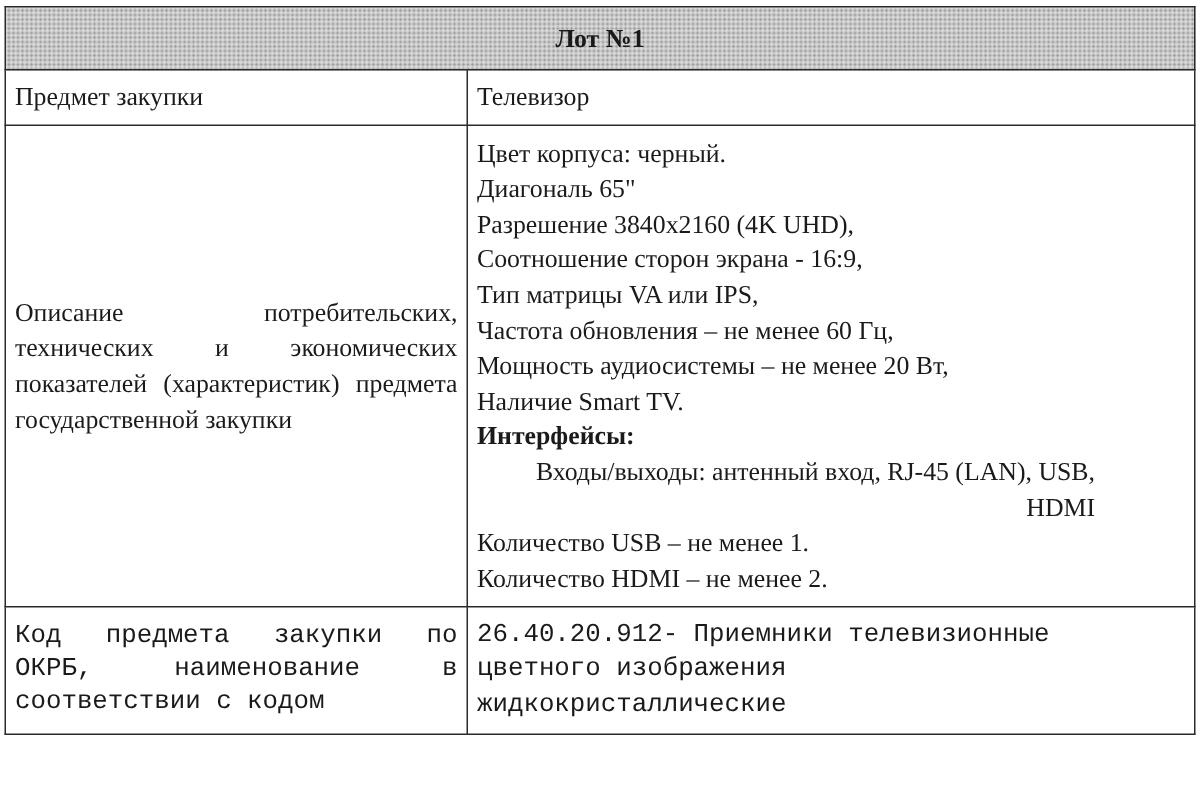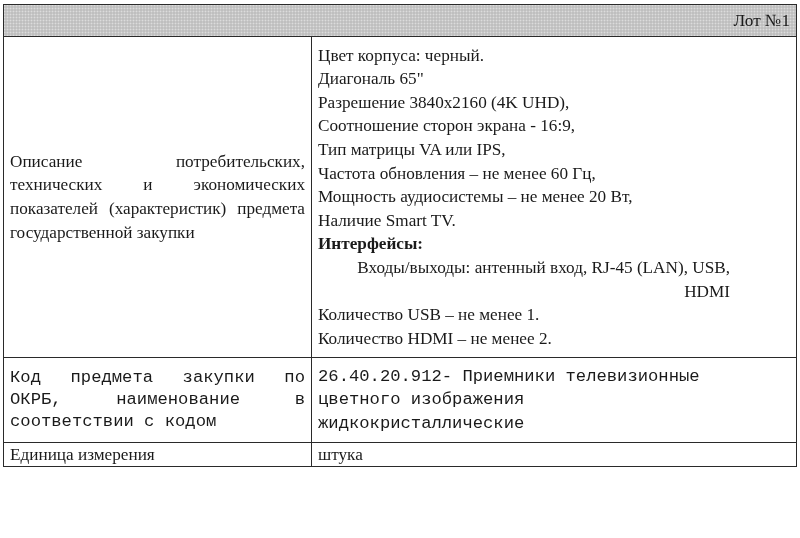--- a/index.html
+++ b/index.html
@@ -28,23 +28,23 @@
     .doc-table td {
       border: 1.4px solid #2a2a2a;
       vertical-align: middle;
       padding: 0 6px;
       box-sizing: border-box;
     }
     .col-left { width: 308px; }
     .col-right { width: 485px; }
 
     .header-cell {
-      height: 32px;
-      text-align: right;
-      font-weight: normal;
+      height: 42px;
+      text-align: center;
+      font-weight: bold;
       background-color: #c9c9c9;
       background-image:
         radial-gradient(circle, rgba(90,90,90,0.35) 0.6px, transparent 0.9px),
         radial-gradient(circle, rgba(255,255,255,0.35) 0.6px, transparent 0.9px);
       background-size: 3px 3px, 3px 3px;
       background-position: 0 0, 1.5px 1.5px;
     }
     .row-subject td { height: 37px; }
     .row-desc td { height: 321px; }
     .row-code td { height: 85px; font-family: Liberation Mono, monospace; }
@@ -78,20 +78,24 @@
 <table class="doc-table">
   <colgroup>
     <col class="col-left">
     <col class="col-right">
   </colgroup>
   <tbody>
       <tr>
     <td class="header-cell" colspan="2">Лот №1</td>
   </tr>
 
+  <tr class="row-subject">
+    <td>Предмет закупки</td>
+    <td>Телевизор</td>
+  </tr>
 
   <tr class="row-desc">
     <td class="justify left-desc">Описание потребительских, технических и экономических показателей (характеристик) предмета государственной закупки</td>
     <td class="spec-list">
       <span class="spec-line">Цвет корпуса: черный.</span>
       <span class="spec-line">Диагональ 65"</span>
       <span class="spec-line">Разрешение 3840х2160 (4K UHD),</span>
       <span class="spec-line">Соотношение сторон экрана - 16:9,</span>
       <span class="spec-line">Тип матрицы VA или IPS,</span>
       <span class="spec-line">Частота обновления – не менее 60 Гц,</span>
@@ -104,18 +108,14 @@
     </td>
   </tr>
 
   <tr class="row-code">
     <td class="justify code-left">Код предмета закупки по ОКРБ, наименование в соответствии с кодом</td>
     <td class="code-right" style="padding-right:80px;">26.40.20.912- Приемники телевизионные цветного изображения жидкокристаллические</td>
   </tr>
 
 
 
-  <tr class="row-small">
-    <td>Единица измерения</td>
-    <td>штука</td>
-  </tr>
 </tbody>
   </table>
 
 </body></html>

